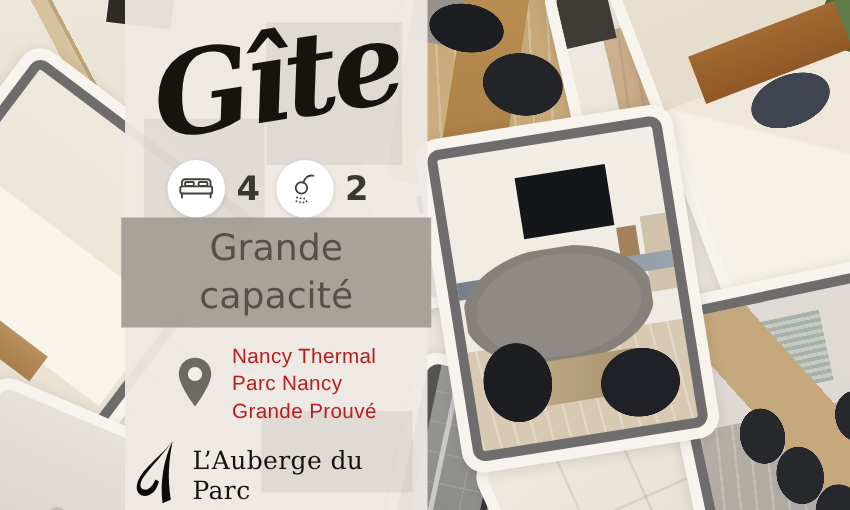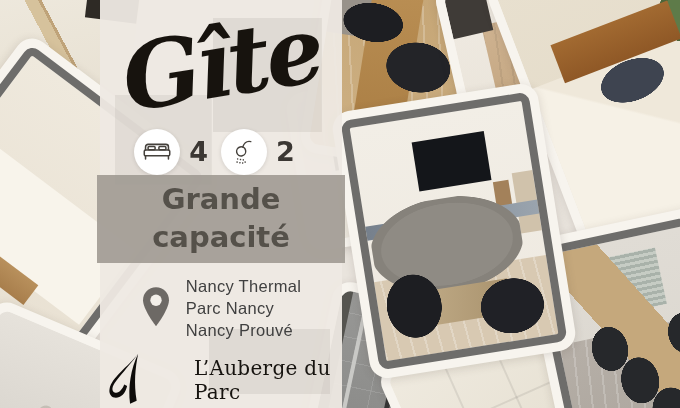--- a/index.html
+++ b/index.html
@@ -139,26 +139,26 @@
   .stats{height:50px;display:flex;align-items:center;justify-content:center;z-index:1;}
   .stat{display:flex;align-items:center;}
   .circle{width:46px;height:46px;border-radius:50%;background:#fff;
     display:flex;align-items:center;justify-content:center;
     box-shadow:0 1px 4px rgba(0,0,0,.12);}
   .stat-num{font-family:"DejaVu Sans",sans-serif;font-weight:bold;font-size:27px;
     color:#3b3733;margin:0 13px 0 9px;}
   .banner{width:248px;height:96px;margin-top:0;z-index:1;
     background:rgba(160,154,146,.9);
     display:flex;align-items:center;justify-content:center;text-align:center;
-    font-family:"DejaVu Sans",sans-serif;font-weight:bold;font-size:29px;
+    font-family:"DejaVu Sans",sans-serif;font-weight:normal;font-size:29px;
     line-height:1.3;color:#55514a;white-space:pre-line;}
   .location{margin-top:14px;height:64px;display:flex;align-items:center;z-index:1;}
   .pin{margin-right:15px;flex:0 0 auto;}
-  .loc-lines{font-size:16.5px;line-height:1.32;color:#404040;letter-spacing:.3px;}
-  .brand{margin-top:11px;display:flex;align-items:center;z-index:1;gap:40px;}
+  .loc-lines{font-size:16.5px;line-height:1.32;color:#b91c1c;letter-spacing:.3px;}
+  .brand{margin-top:11px;display:flex;align-items:center;z-index:1;}
   .brand-logo{margin-right:10px;flex:0 0 auto;}
   .brand-name{font-family:"DejaVu Serif",serif;font-size:20px;color:#16130f;letter-spacing:.3px;}
 </style>
 </head>
 <body>
 
 <div class="poster">
 
   <div>
     <div class="photo bare" id="c1" title="Mezzanine bed with wooden ladder">
@@ -245,21 +245,21 @@
     <div class="location">
       <span class="pin">
         <svg width="30" height="42" viewBox="0 0 24 34">
           <path d="M12 1 C6 1 1.5 5.6 1.5 11.5 C1.5 19 12 32.5 12 32.5 S22.5 19 22.5 11.5 C22.5 5.6 18 1 12 1 Z" fill="#6d6965"></path>
           <circle cx="12" cy="11.5" r="4.6" fill="#f3efe9"></circle>
         </svg>
       </span>
       <div class="loc-lines">
         <div>Nancy Thermal</div>
         <div>Parc Nancy</div>
-        <div>Nancy Prouvé</div>
+        <div>Grande Prouvé</div>
       </div>
     </div>
 
     <div class="brand">
       <span class="brand-logo">
         <svg width="44" height="52" viewBox="0 0 60 70">
           <path d="M52 2 C38 20 16 34 13 50 C11 61 22 66 31 58 C34 55 36 50 37 46 L33 44 C31 50 26 56 21 55 C15 54 16 46 22 39 C30 29 43 14 52 2 Z" fill="#0e0c0a"></path>
           <path d="M52 2 C48 22 46 42 50 66 L41 70 C38 48 42 22 52 2 Z" fill="#0e0c0a"></path>
         </svg>
       </span>

